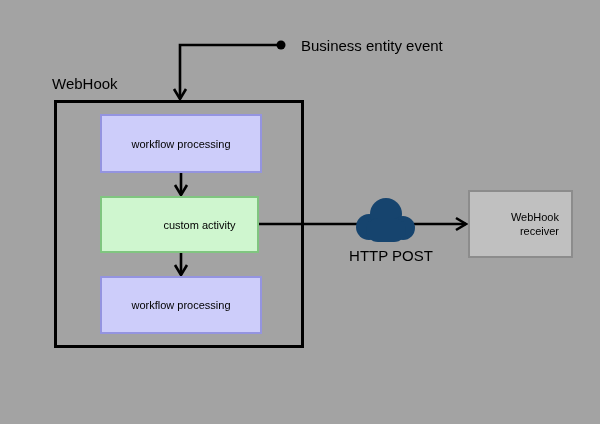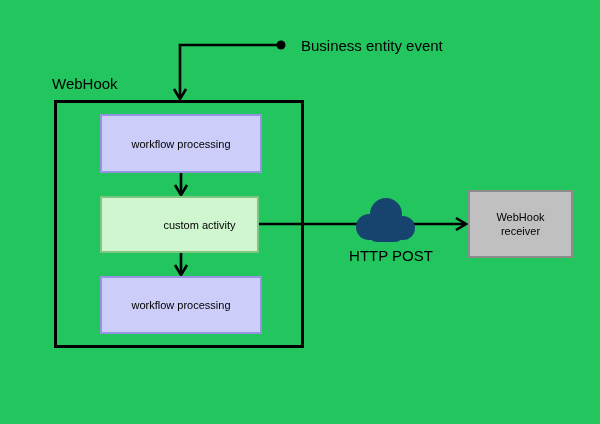--- a/index.html
+++ b/index.html
@@ -1,20 +1,20 @@
 <!DOCTYPE html>
 <html style="--line: #000000; --text: #000000; --processing-fill: #cdcdfa; --processing-border: #9494e0; --activity-fill: #cff6cf; --activity-border: #80c580; --receiver-fill: #c0c0c0; --receiver-border: #8c8c8c; --cloud: #16446e;"><head>
 <meta charset="utf-8">
 <style>
   html, body { margin: 0; padding: 0; background: #ffffff; }
   .canvas {
     position: relative;
     width: 600px;
     height: 424px;
-    background: #22c55e;
+    background: #a3a3a3;
     font-family: "Liberation Sans", sans-serif;
     color: var(--text, #000);
     overflow: hidden;
   }
   .connectors {
     position: absolute;
     left: 0; top: 0;
     width: 600px; height: 424px;
   }
   .connectors .stroke { stroke: var(--line, #000); }
@@ -55,20 +55,21 @@
     border: 2px solid var(--activity-border, #80c580);
     padding-left: 40px;
   }
   .node-step3 { left: 100px; top: 276px; width: 162px; height: 58px; }
   .node-receiver {
     left: 468px; top: 190px; width: 105px; height: 68px;
     background: var(--receiver-fill, #c0c0c0);
     border: 2px solid var(--receiver-border, #8c8c8c);
     line-height: 1.3;
     padding: 0 12px;
+    text-align: right;
   }
 </style>
 </head>
 <body>
 
 <div class="canvas">
 
   <svg class="connectors" width="600" height="424" viewBox="0 0 600 424" xmlns="http://www.w3.org/2000/svg">
     <defs>
       <marker id="arrowhead" markerUnits="userSpaceOnUse" markerWidth="18" markerHeight="18" viewBox="0 0 18 18" refX="13" refY="9" orient="auto">

